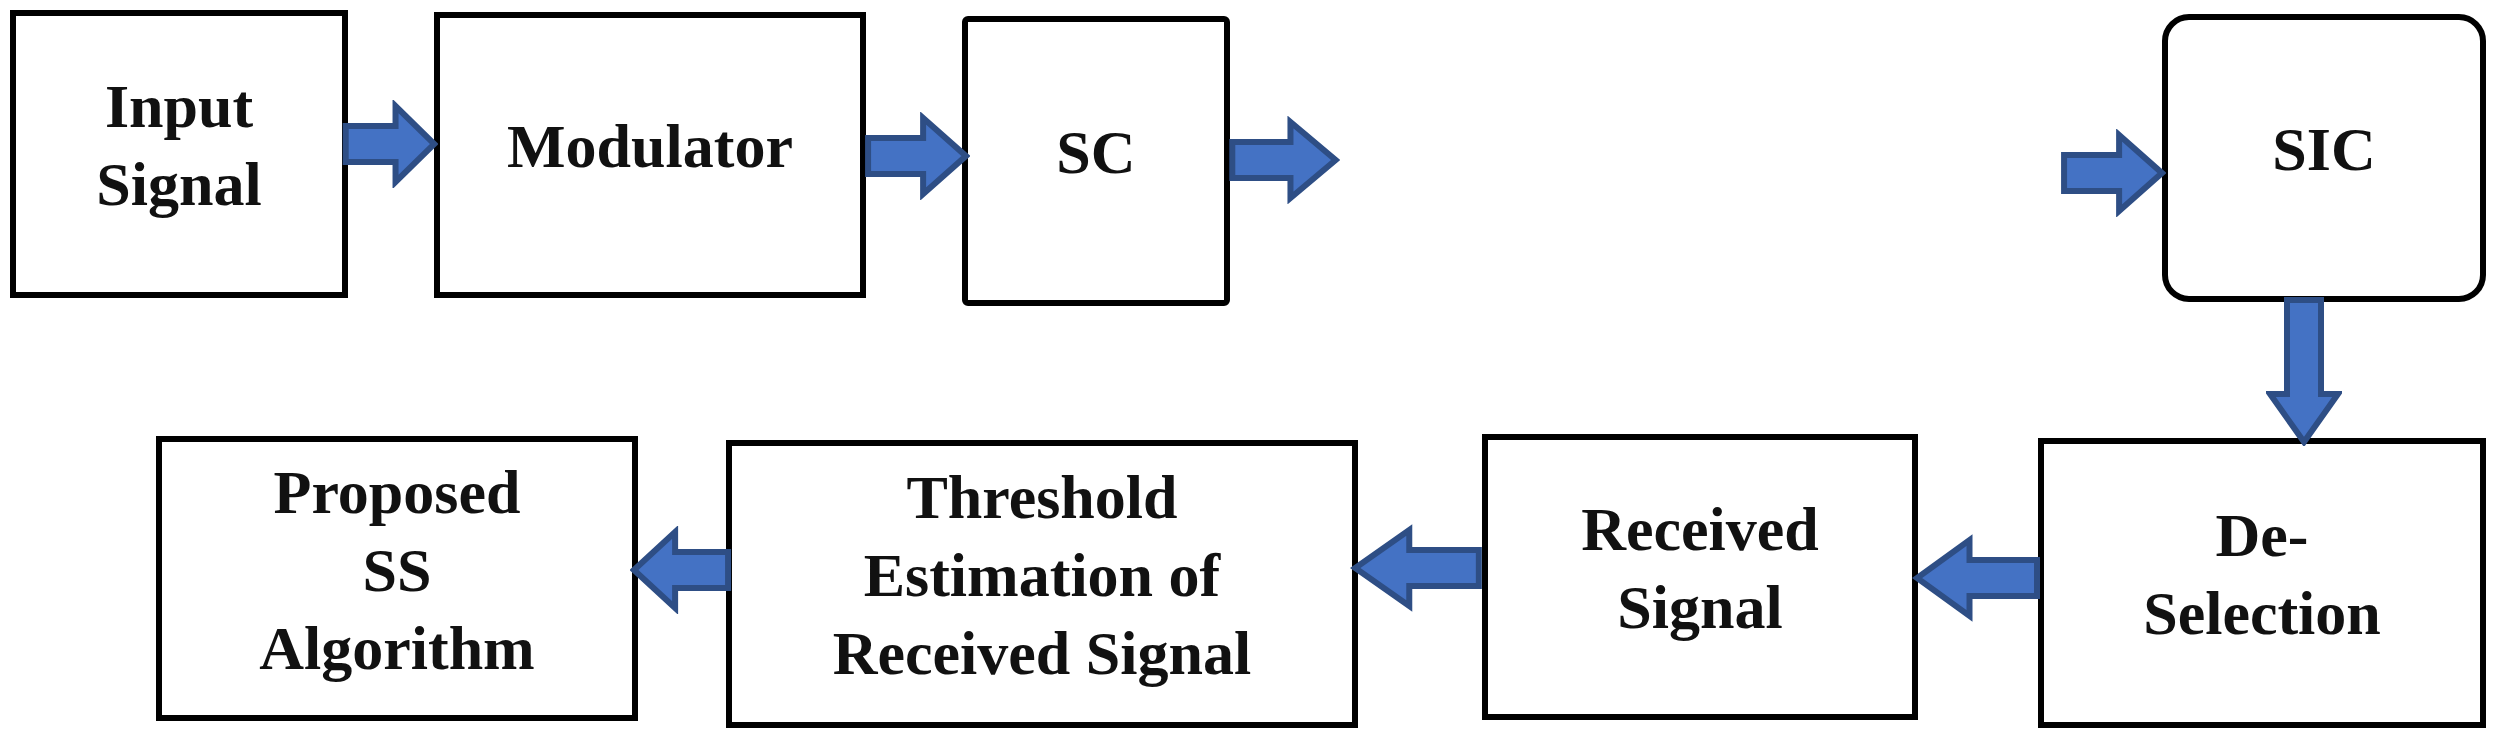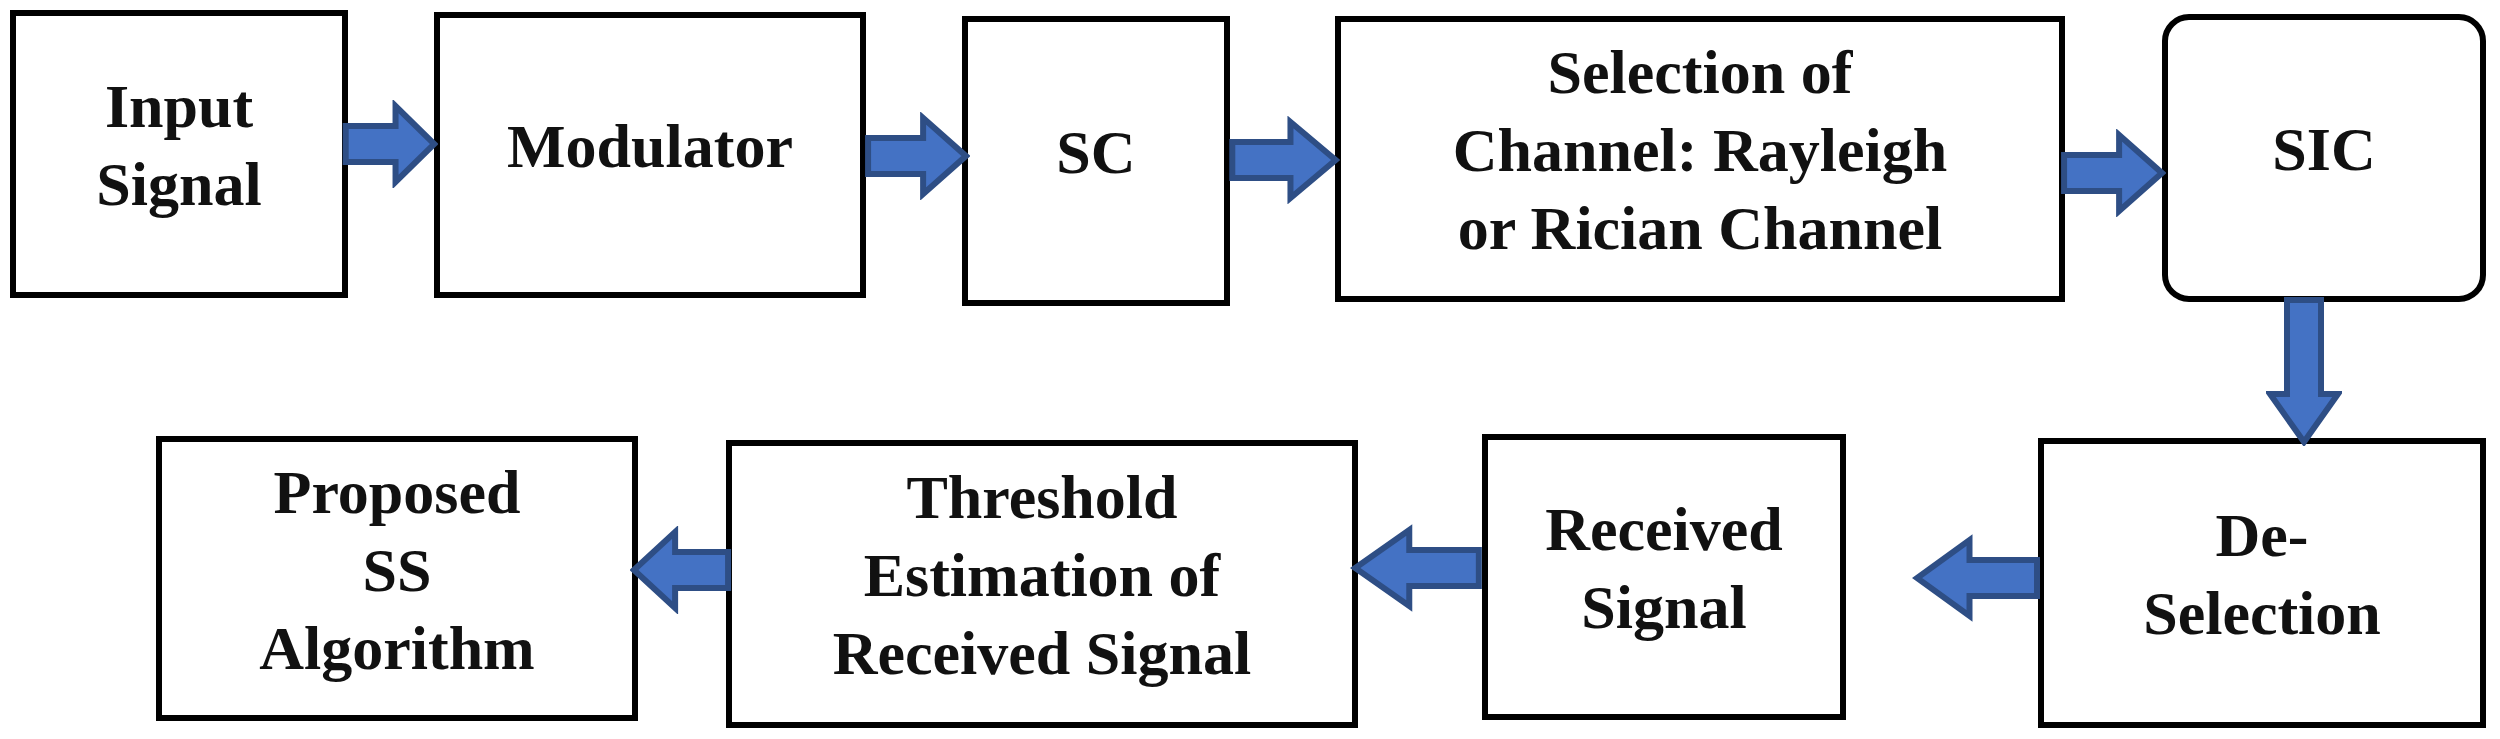--- a/index.html
+++ b/index.html
@@ -49,40 +49,35 @@
 
   <div class="node" style="left:10px;   top:10px;  width:338px; height:288px;">
     <span>Input
 Signal</span>
   </div>
 
   <div class="node" style="left:434px;  top:12px;  width:432px; height:286px;">
     <span>Modulator</span>
   </div>
 
-  <div class="node" style="left:962px;  top:16px;  width:268px; height:290px;">
+  <div class="node" style="left:962px;  top:16px;  width:268px; height:290px;border-radius:6px;">
     <span>SC</span>
   </div>
 
-  <div class="node" style="left:1335px; top:16px;  width:730px; height:286px;">
-    <span>Selection of
-Channel: Rayleigh
-or Rician Channel</span>
-  </div>
 
   <div class="node" style="left:2162px; top:14px;  width:324px; height:288px;border-radius:27px;">
     <span>SIC</span>
   </div>
 
   <div class="node" style="left:2038px; top:438px; width:448px; height:290px;">
     <span>De-
 Selection</span>
   </div>
 
-  <div class="node" style="left:1482px; top:434px; width:364px; height:286px;">
+  <div class="node" style="left:1482px; top:434px; width:436px; height:286px;">
     <span>Received
 Signal</span>
   </div>
 
   <div class="node" style="left:156px;  top:436px; width:482px; height:285px;">
     <span>Proposed
 SS
 Algorithm</span>
   </div>
 

